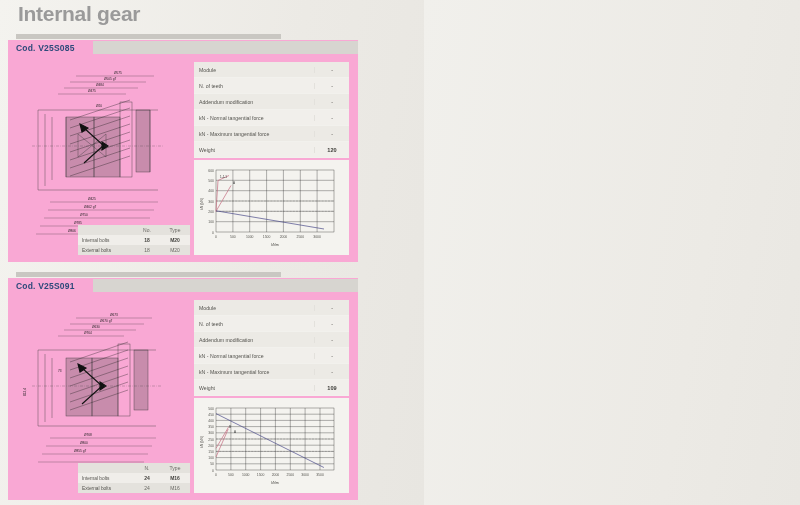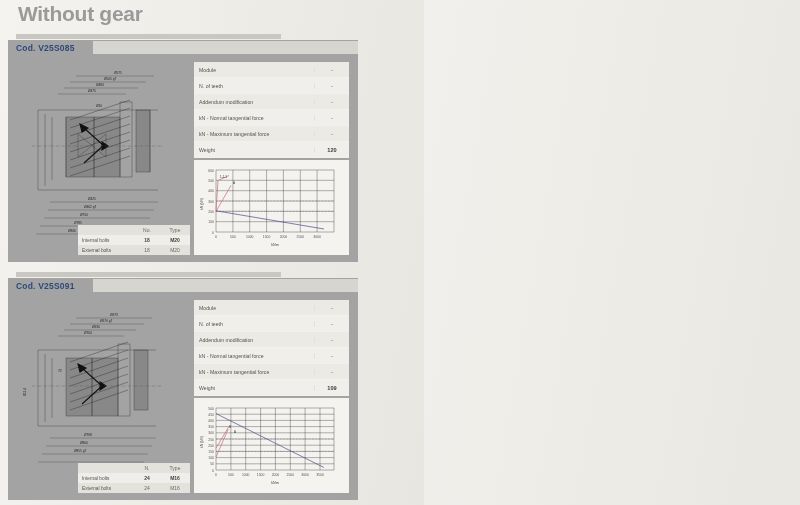--- a/index.html
+++ b/index.html
@@ -16,21 +16,21 @@
   .page:after{content:"";position:absolute;left:424px;top:0;width:376px;height:505px;background:linear-gradient(100deg,#f1f0ec 0%,#eceae5 70%,#e9e7e2 100%);}
 
   .page-title{
     position:absolute;left:18px;top:2px;
     font-size:21px;font-weight:bold;color:#9a9a9a;
     letter-spacing:-0.3px;
     font-family:"Liberation Sans", sans-serif;
     z-index:5;
   }
 
-  .panel{position:absolute;background:#a3a3a3;}
+  .panel{position:absolute;background:#f9a8d4;}
 
   .hdr-bar{position:absolute;height:5px;background:#c9c7c2;}
   .hdr-block{position:absolute;height:13px;background:#d7d5d0;}
   .code-label{
     position:absolute;font-size:8.5px;font-weight:bold;color:#2d4a7a;
     letter-spacing:0.2px;white-space:nowrap;
   }
 
   
   .spec{position:absolute;}
@@ -61,21 +61,21 @@
 
   .ylab{font-size:3.4px;fill:#55544f;}
   .xlab{font-size:3.4px;fill:#55544f;}
   .axttl{font-size:3.6px;fill:#44433f;}
 </style>
 </head>
 <body>
 
 <div class="page">
 
-  <div class="page-title">Without gear</div>
+  <div class="page-title">Internal gear</div>
 
   <div class="panel" style="left:8px;top:40px;width:350px;height:222px;">
     <div class="hdr-bar" style="left:8px;top:-6px;width:265px;"></div>
     <div class="hdr-block" style="left:85px;top:1px;width:265px;"></div>
     <div class="code-label" style="left:8px;top:3px;">Cod. V25S085</div>
 
     <div class="draw" style="left:10px;top:22px;">
       <svg width="180" height="190" viewBox="0 0 180 190">
         <g stroke="#3a3a3a" stroke-width="0.4" fill="none">
           <rect x="48" y="55" width="28" height="60"></rect>

